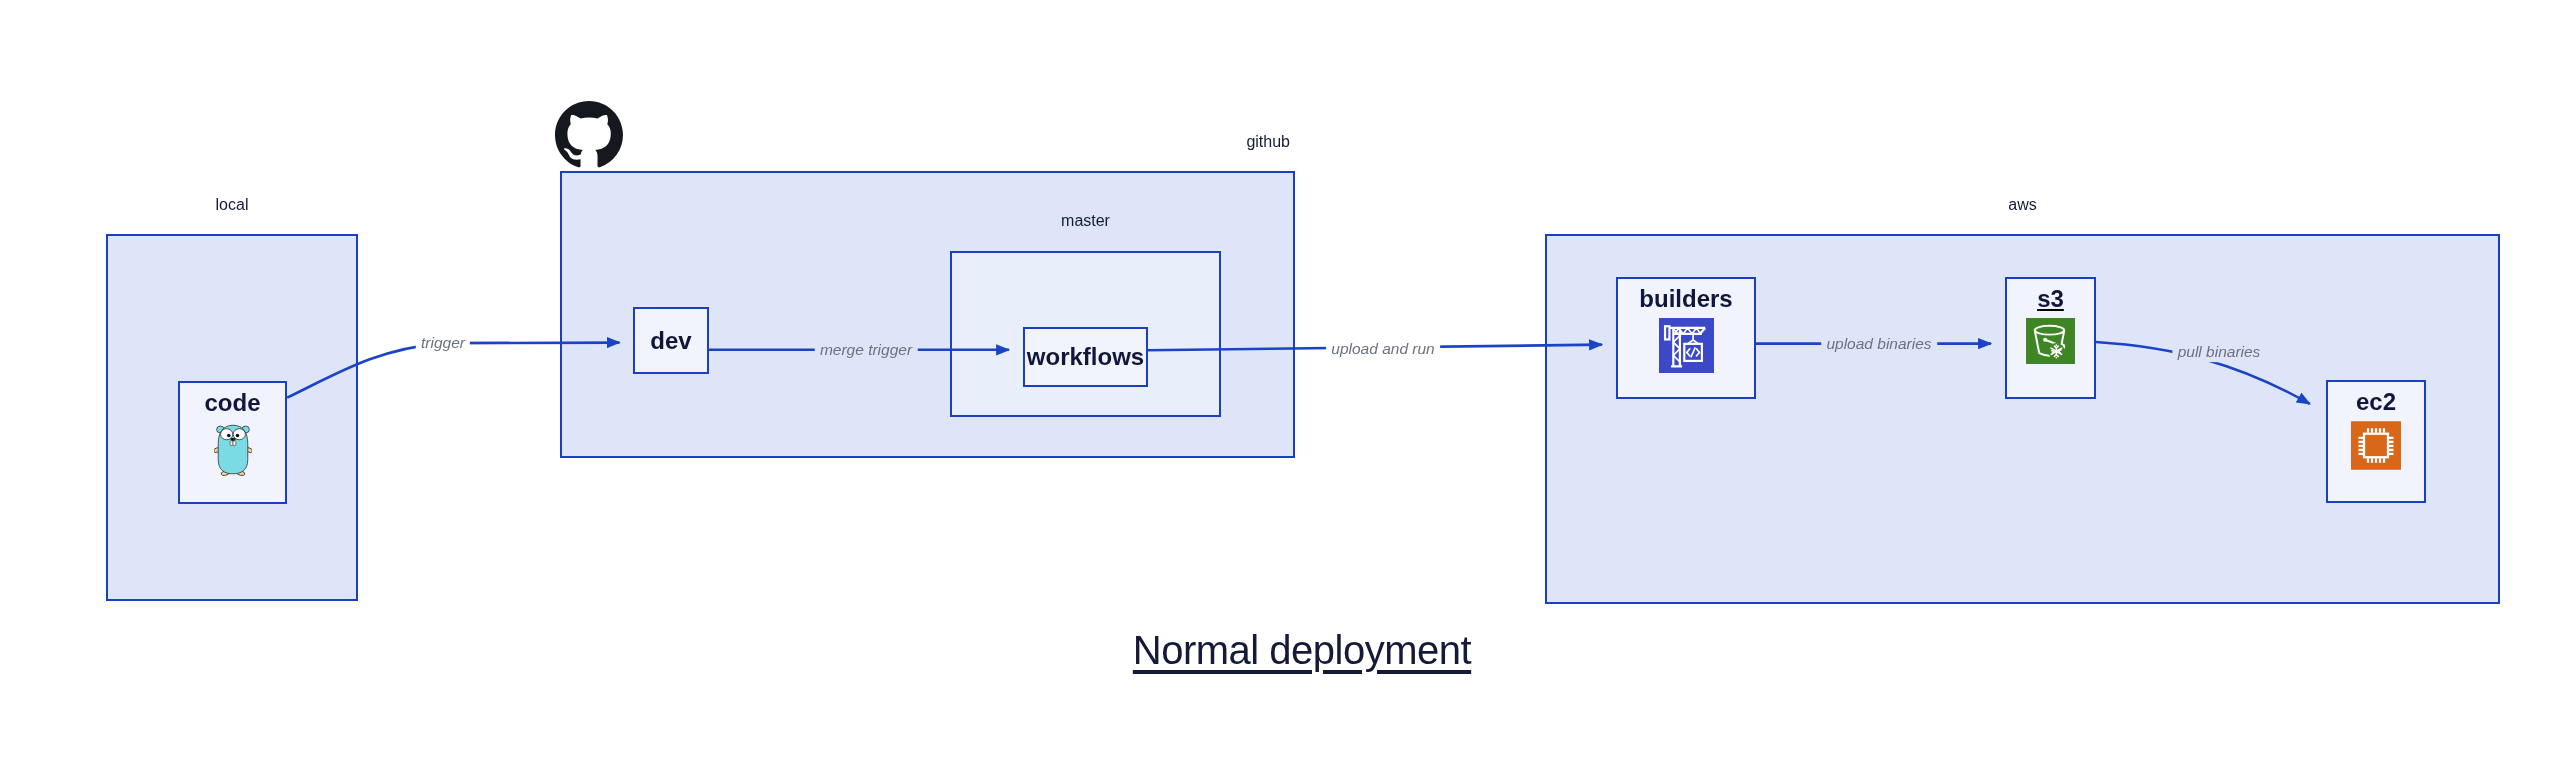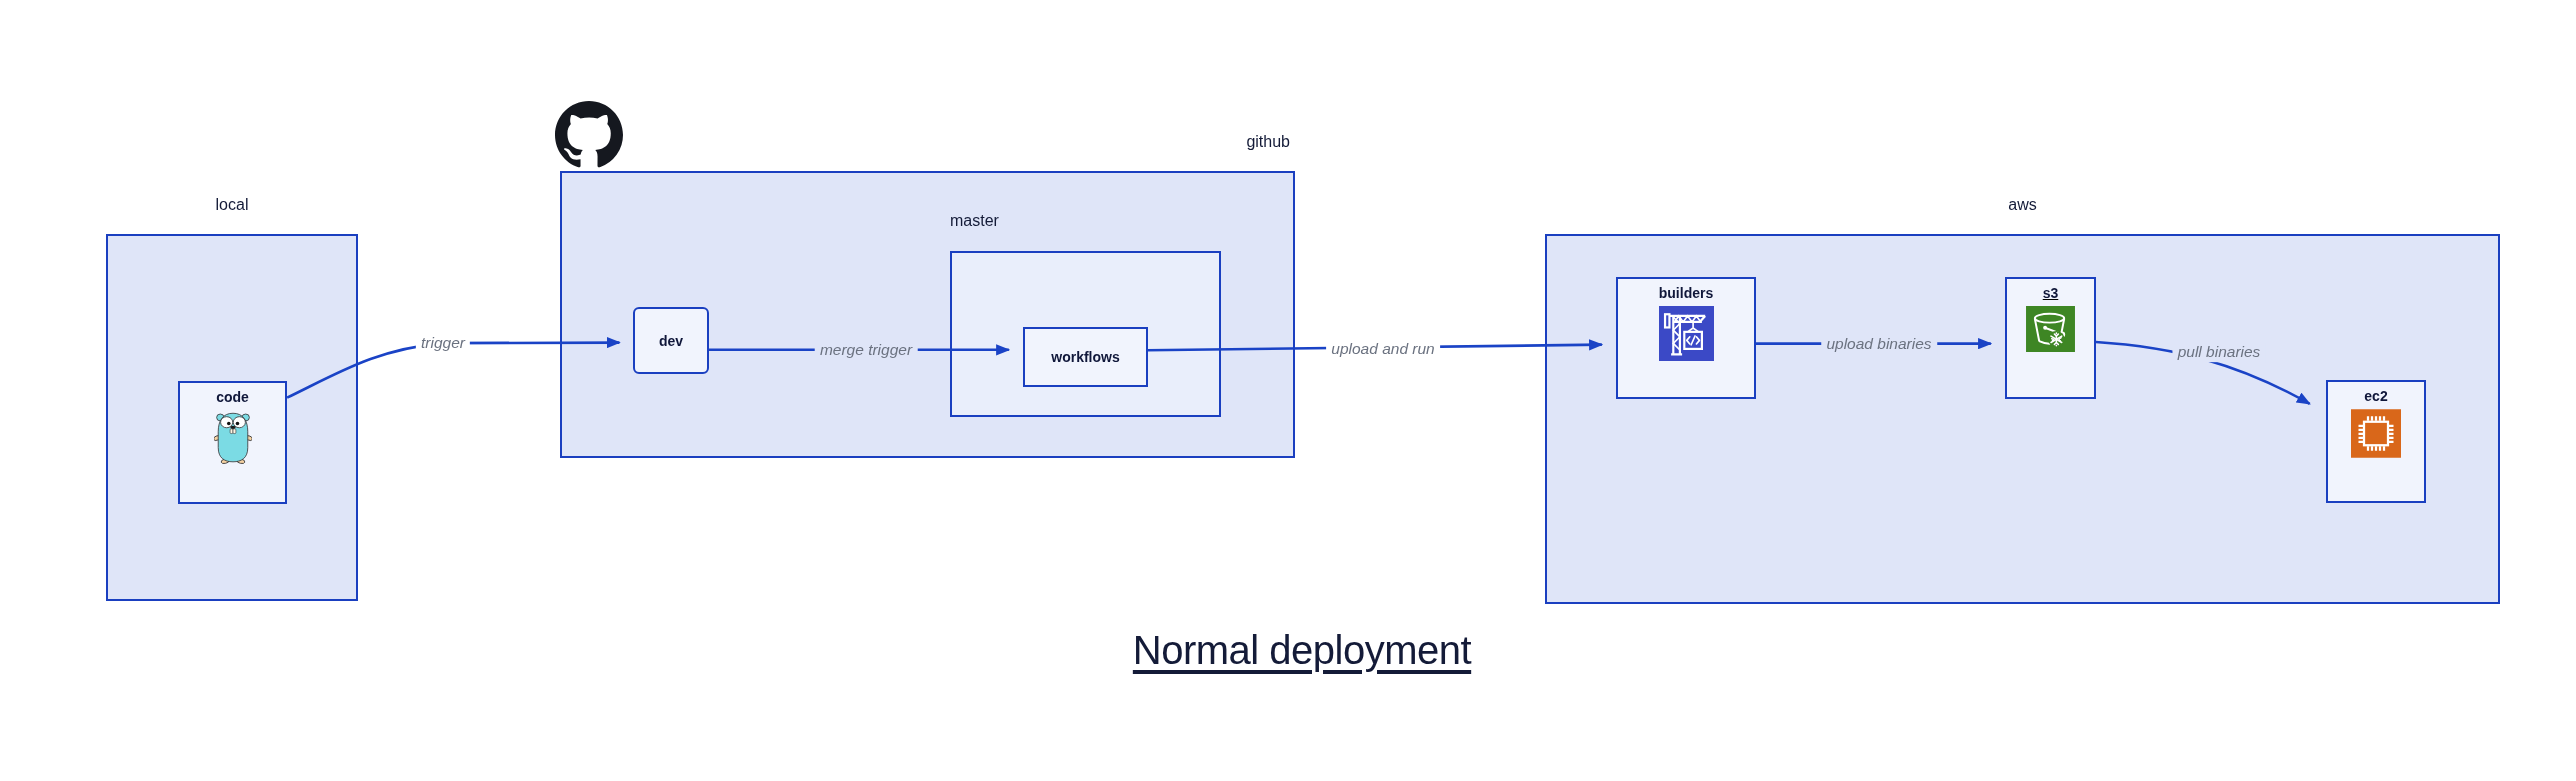--- a/index.html
+++ b/index.html
@@ -10,21 +10,21 @@
   
   .container{position:absolute;border:2.6px solid #1a3fc0;background:#dfe5f8;box-sizing:border-box;z-index:10;}
   .container.inner{background:#e9eefb;z-index:15;}
   .container-label{position:absolute;color:#141b38;font-size:16px;line-height:1.1;z-index:12;
                    letter-spacing:0px;white-space:nowrap;}
 
   
   .node{position:absolute;border:2.1px solid #1a3fc0;background:#f1f4fd;box-sizing:border-box;z-index:20;
         display:flex;flex-direction:column;align-items:center;}
   .node.center{justify-content:center;}
-  .node-label{color:#10173a;font-size:14px;font-weight:bold;margin-top:6.2px;white-space:nowrap;}
+  .node-label{color:#10173a;font-size:24px;font-weight:bold;margin-top:6.2px;white-space:nowrap;}
   .node.center .node-label{margin-top:0;}
   .node-icon{margin-top:5.2px;}
 
   
   svg.wires{position:absolute;left:0;top:0;z-index:40;pointer-events:none;}
   .edge-label{position:absolute;transform:translate(-50%,-50%);z-index:50;
               color:#6b7280;font-size:15.5px;font-style:italic;line-height:1;
               padding:2.1px 5.2px;white-space:nowrap;}
 
   .gh-logo{position:absolute;z-index:30;}
@@ -39,21 +39,21 @@
 
 <div class="canvas">
 
   <div class="container" style="left:106px;top:234px;width:252px;height:367px;"></div>
   <div class="container-label" style="left:106px;top:196px;width:252px;text-align:center;">local</div>
 
   <div class="container" style="left:560px;top:171px;width:735px;height:287px;"></div>
   <div class="container-label" style="left:560px;top:133px;width:730px;text-align:right;">github</div>
 
   <div class="container inner" style="left:950px;top:251px;width:271px;height:166px;"></div>
-  <div class="container-label" style="left:950px;top:212px;width:271px;text-align:left;">master</div>
+  <div class="container-label" style="left:950px;top:212px;width:271px;text-align:center;">master</div>
 
   <div class="container" style="left:1545px;top:234px;width:955px;height:370px;"></div>
   <div class="container-label" style="left:1545px;top:196px;width:955px;text-align:center;">aws</div>
 
   <svg class="gh-logo" style="left:555px;top:101px;" width="68" height="68" viewBox="0 0 16 16">
     <path fill="#15181f" d="M8 0C3.58 0 0 3.58 0 8c0 3.54 2.29 6.53 5.47 7.59.4.07.55-.17.55-.38 0-.19-.01-.82-.01-1.49-2.01.37-2.53-.49-2.69-.94-.09-.23-.48-.94-.82-1.13-.28-.15-.68-.52-.01-.53.63-.01 1.08.58 1.23.82.72 1.21 1.87.87 2.33.66.07-.52.28-.87.51-1.07-1.78-.2-3.64-.89-3.64-3.95 0-.87.31-1.59.82-2.15-.08-.2-.36-1.02.08-2.12 0 0 .67-.21 2.2.82.64-.18 1.32-.27 2-.27.68 0 1.36.09 2 .27 1.53-1.04 2.2-.82 2.2-.82.44 1.1.16 1.92.08 2.12.51.56.82 1.27.82 2.15 0 3.07-1.87 3.75-3.65 3.95.29.25.54.73.54 1.48 0 1.07-.01 1.93-.01 2.2 0 .21.15.46.55.38A8.01 8.01 0 0 0 16 8c0-4.42-3.58-8-8-8z"></path>
   </svg>
 
   <div class="node" style="left:178px;top:381px;width:109px;height:123px;">
     <div class="node-label">code</div>
@@ -72,21 +72,21 @@
       <circle cx="28" cy="24.5" r="3.4" fill="#111111"></circle>
       <circle cx="44.5" cy="24.5" r="3.4" fill="#111111"></circle>
       <ellipse cx="36" cy="32" rx="5" ry="3.4" fill="#1b1b1b"></ellipse>
       <g stroke="#3a3a3c" stroke-width="1.2" fill="#fdf6e3">
         <rect x="30.5" y="34.5" width="5.5" height="9" rx="2"></rect>
         <rect x="36" y="34.5" width="5.5" height="9" rx="2"></rect>
       </g>
     </svg>
   </div>
 
-  <div class="node center" style="left:633px;top:307px;width:76px;height:67px;border-radius:6px;">
+  <div class="node center" style="left:633px;top:307px;width:76px;height:67px;">
     <div class="node-label">dev</div>
   </div>
 
   <div class="node center" style="left:1023px;top:327px;width:125px;height:60px;">
     <div class="node-label">workflows</div>
   </div>
 
   <div class="node" style="left:1616px;top:277px;width:140px;height:122px;">
     <div class="node-label">builders</div>
     <svg class="node-icon" width="55" height="55" viewBox="0 0 100 100">

